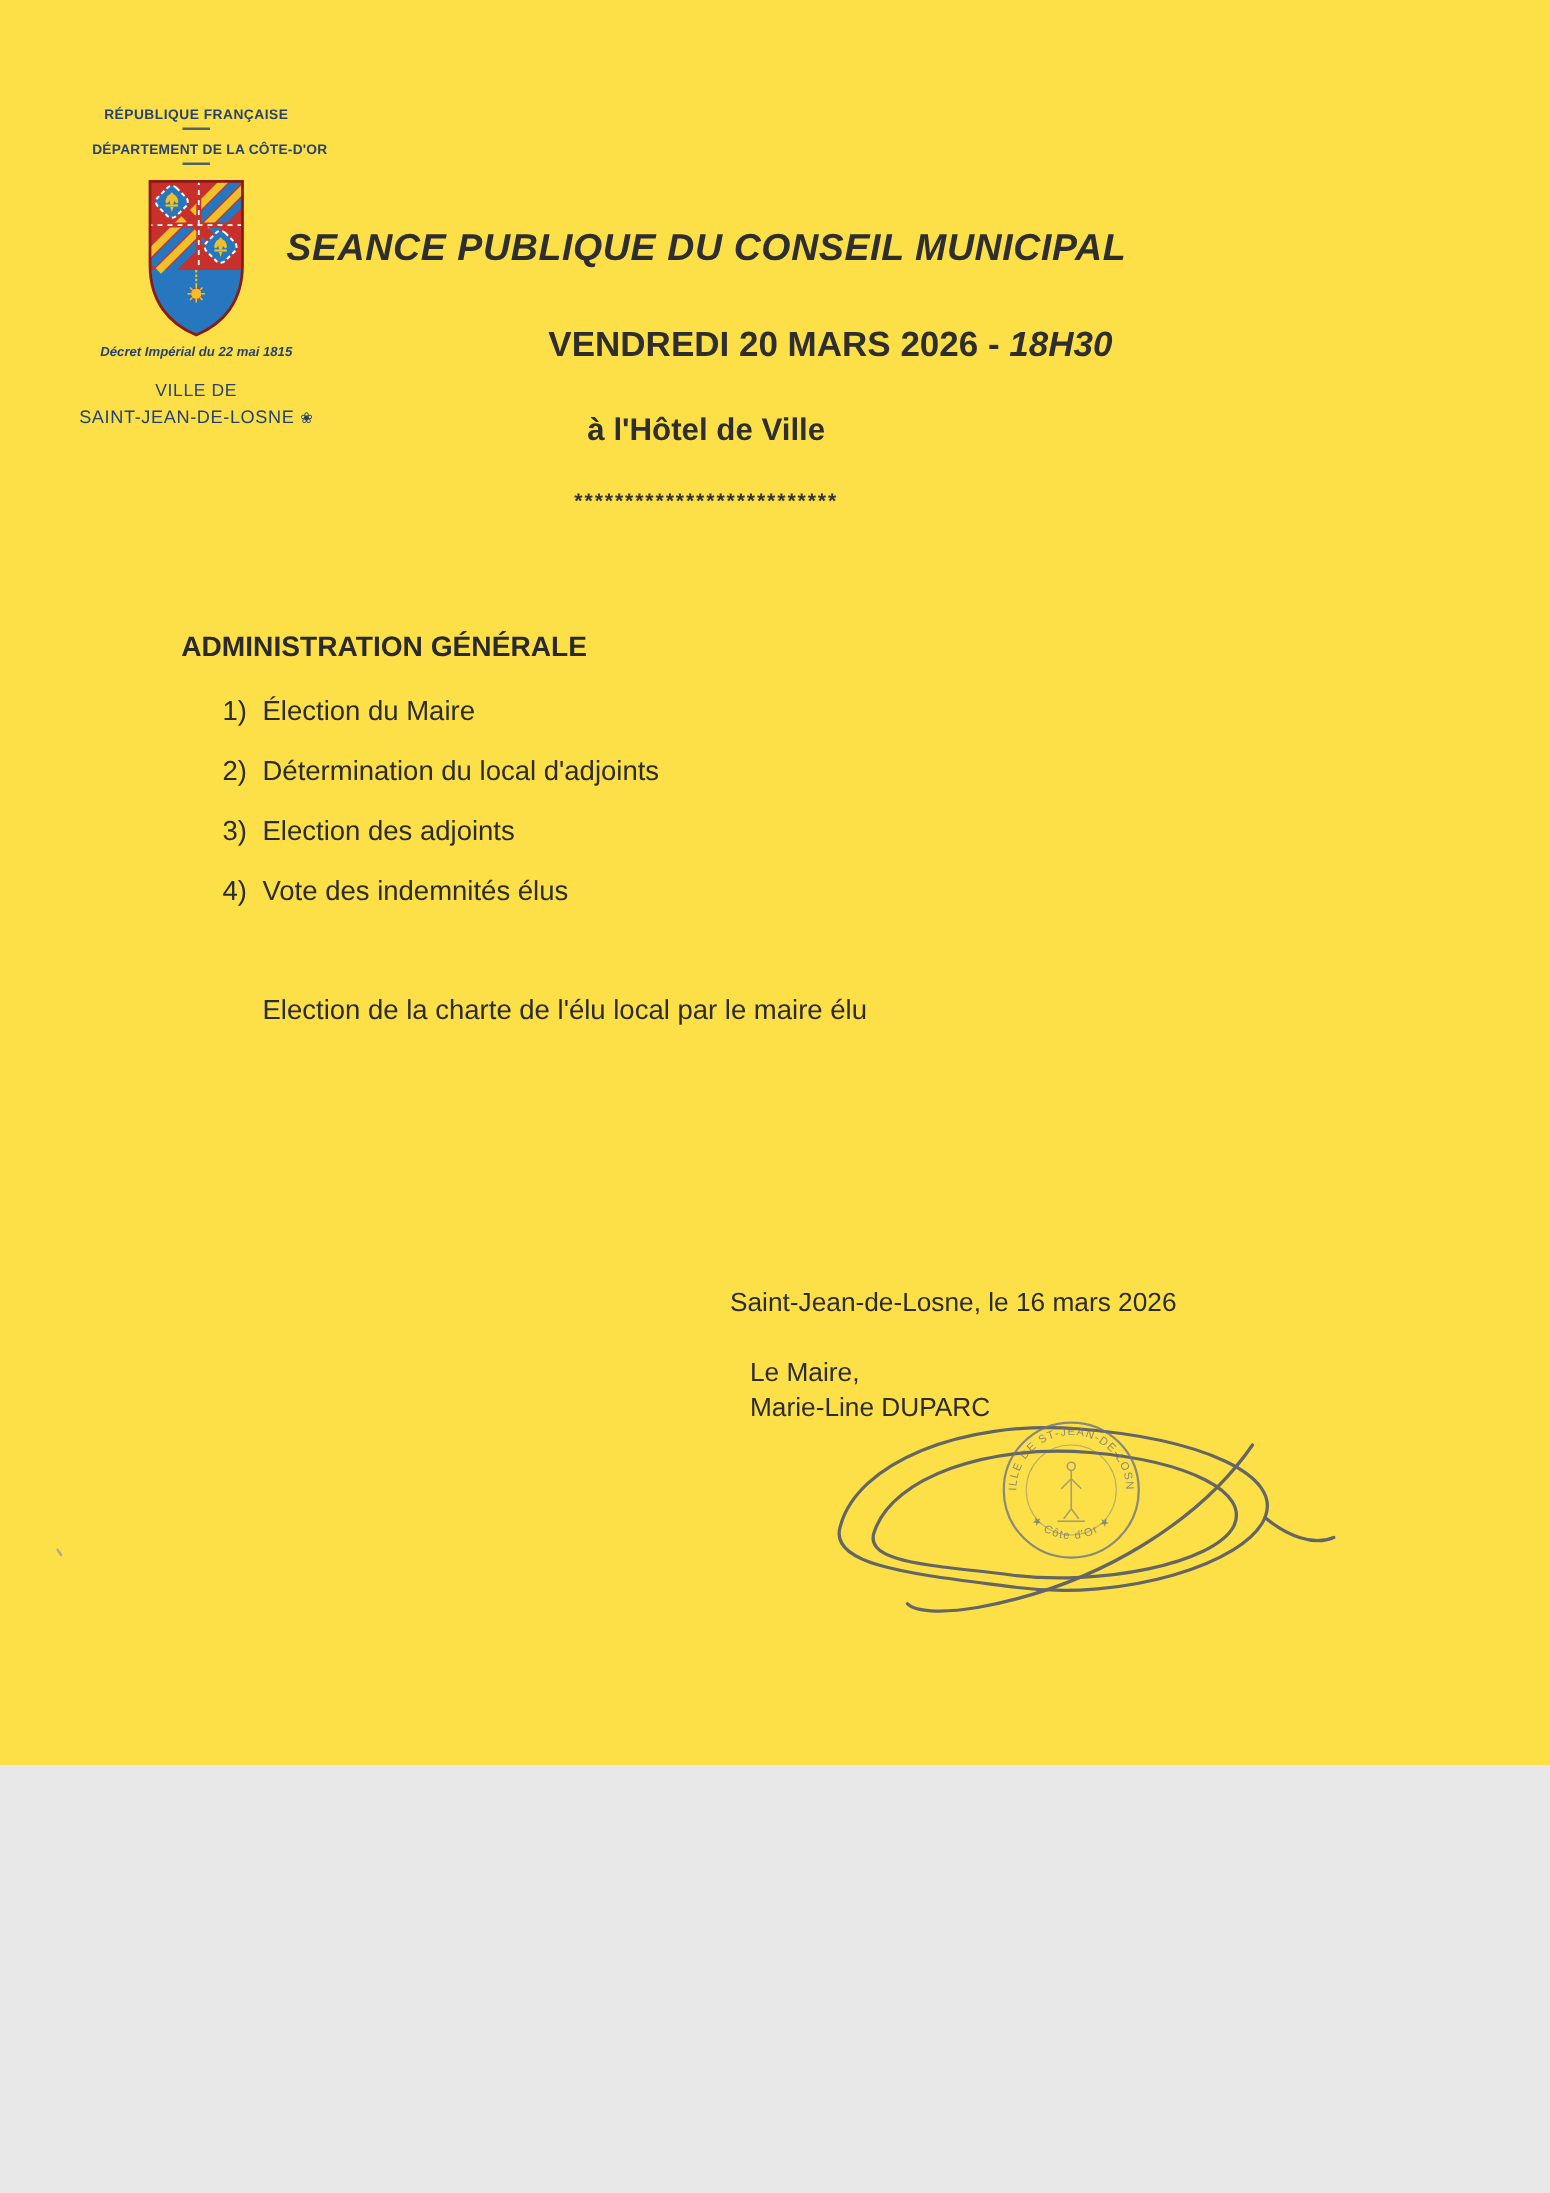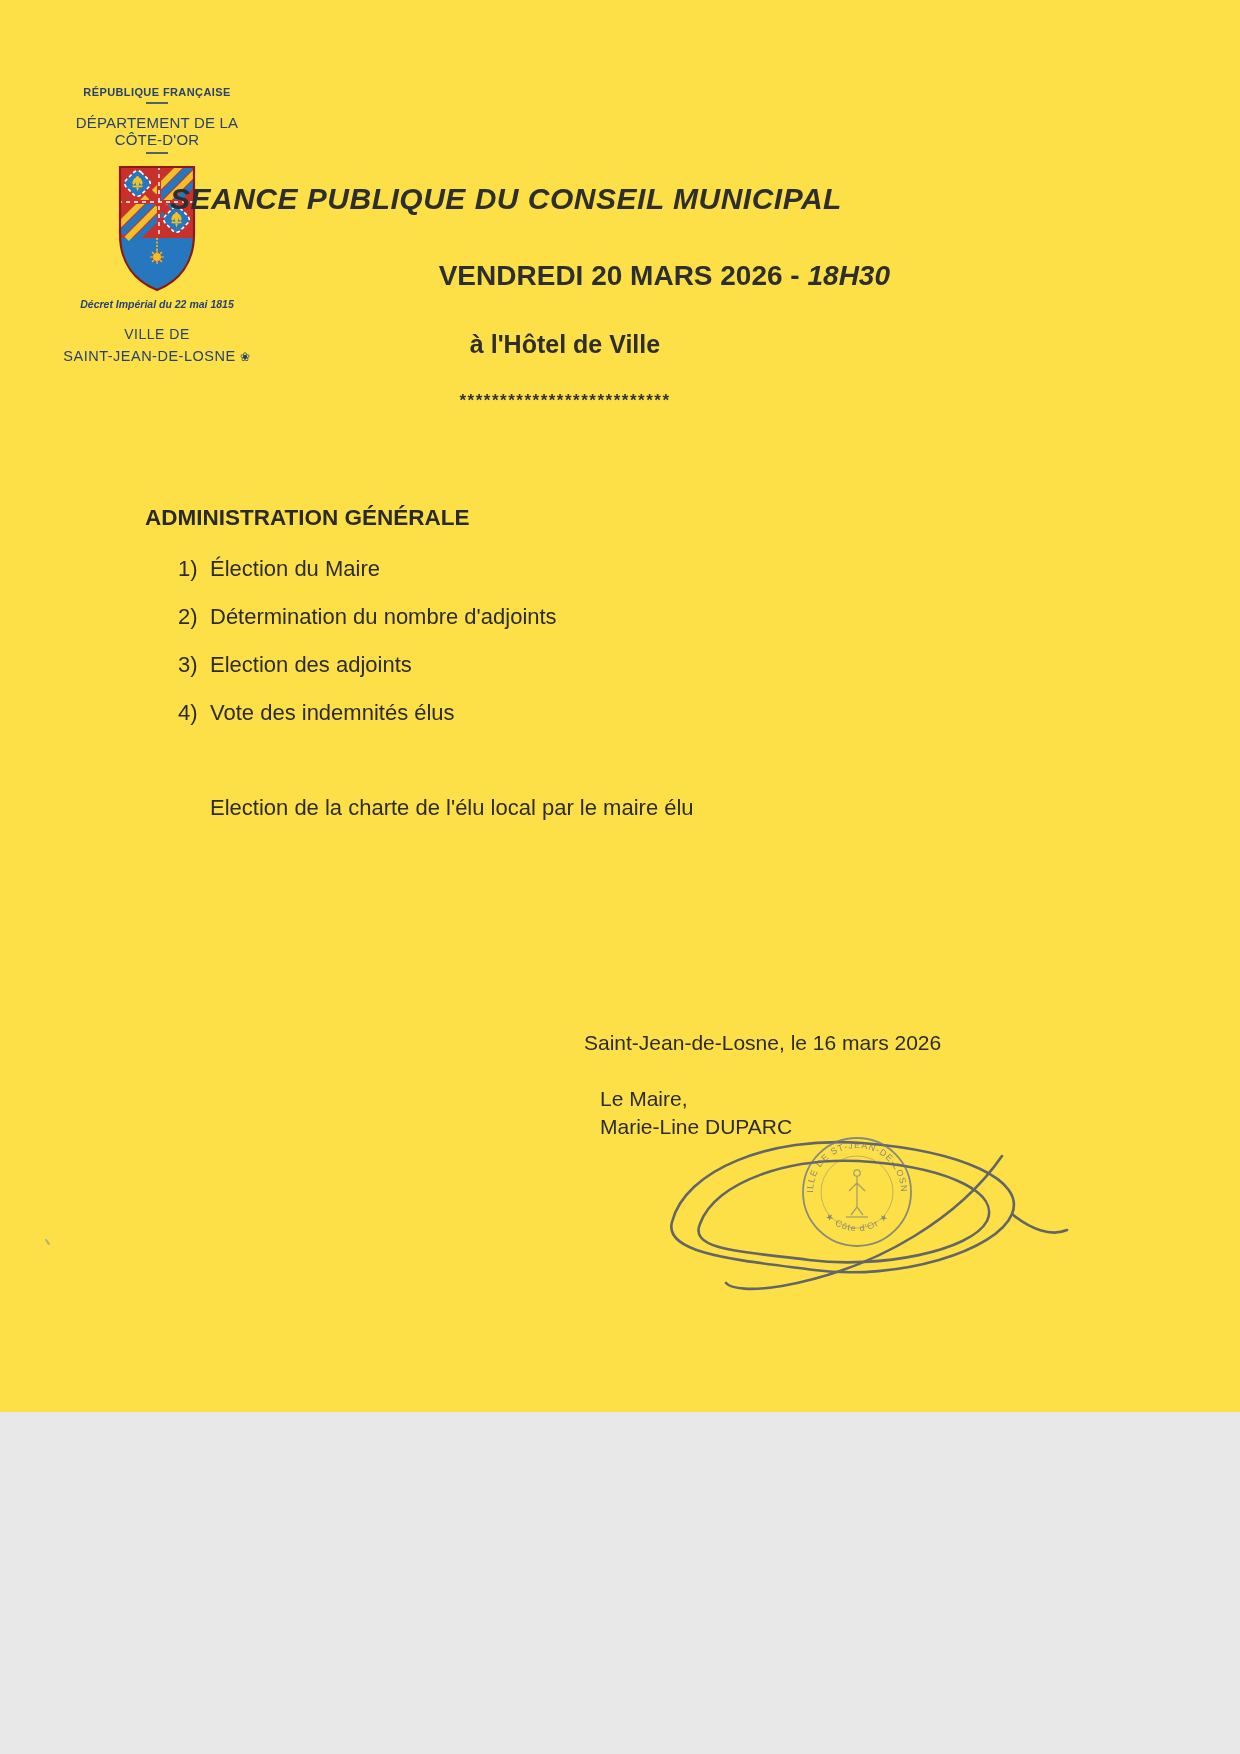--- a/index.html
+++ b/index.html
@@ -6,29 +6,29 @@
   .page {
     position:relative; width:1240px; height:1412px; margin:0 auto;
     background:#fde047; overflow:hidden;
     font-family:"Liberation Sans", sans-serif; color:#2b2b2b;
   }
 
   
   .letterhead { position:absolute; left:52px; top:86px; width:210px; text-align:center; color:#27426e; }
   .lh-republic { font-size:11px; font-weight:700; letter-spacing:.4px; }
   .lh-rule { width:22px; height:2px; background:#27426e; margin:4px auto 10px auto; opacity:.8; }
-  .lh-dept { font-size:15px; font-weight:400; letter-spacing:.2px; }
+  .lh-dept { font-size:11px; font-weight:700; letter-spacing:.2px;text-align:right; }
   .lh-shield { display:block; margin:8px auto 4px auto; }
   .lh-decree { font-size:10.5px; font-weight:700; font-style:italic; color:#27426e; margin-top:2px; }
   .lh-city1 { font-size:14px; margin-top:16px; letter-spacing:.5px; }
   .lh-city2 { font-size:14.5px; margin-top:6px; letter-spacing:.5px; white-space:nowrap; }
   .lh-emblem { font-size:12px; }
 
   
-  .doc-title { position:absolute; left:170px; top:182px; width:790px; text-align:left;
+  .doc-title { position:absolute; left:170px; top:182px; width:790px; text-align:center;
     font-size:30px; font-weight:700; font-style:italic; letter-spacing:.5px; color:#2e2e2e; }
   .doc-date { position:absolute; left:240px; top:260px; width:650px; text-align:right;
     font-size:28px; font-weight:700; color:#2e2e2e; }
   .doc-date .it { font-style:italic; }
   .doc-place { position:absolute; left:240px; top:330px; width:650px; text-align:center;
     font-size:25px; font-weight:700; color:#2e2e2e; }
   .doc-sep { position:absolute; left:240px; top:391px; width:650px; text-align:center;
     font-size:17px; font-weight:700; letter-spacing:1.5px; color:#333; }
 
   
@@ -140,21 +140,21 @@
   <div class="doc-sep">**************************</div>
 
   <div class="agenda-title">ADMINISTRATION GÉNÉRALE</div>
 
   <div class="agenda-item item-1">
     <span class="num">1)</span>
     <span>Élection du Maire</span>
   </div>
   <div class="agenda-item item-2">
     <span class="num">2)</span>
-    <span>Détermination du nombre d'adjoints</span>
+    <span>Détermination du local d'adjoints</span>
   </div>
   <div class="agenda-item item-3">
     <span class="num">3)</span>
     <span>Election des adjoints</span>
   </div>
   <div class="agenda-item item-4">
     <span class="num">4)</span>
     <span>Vote des indemnités élus</span>
   </div>
 

